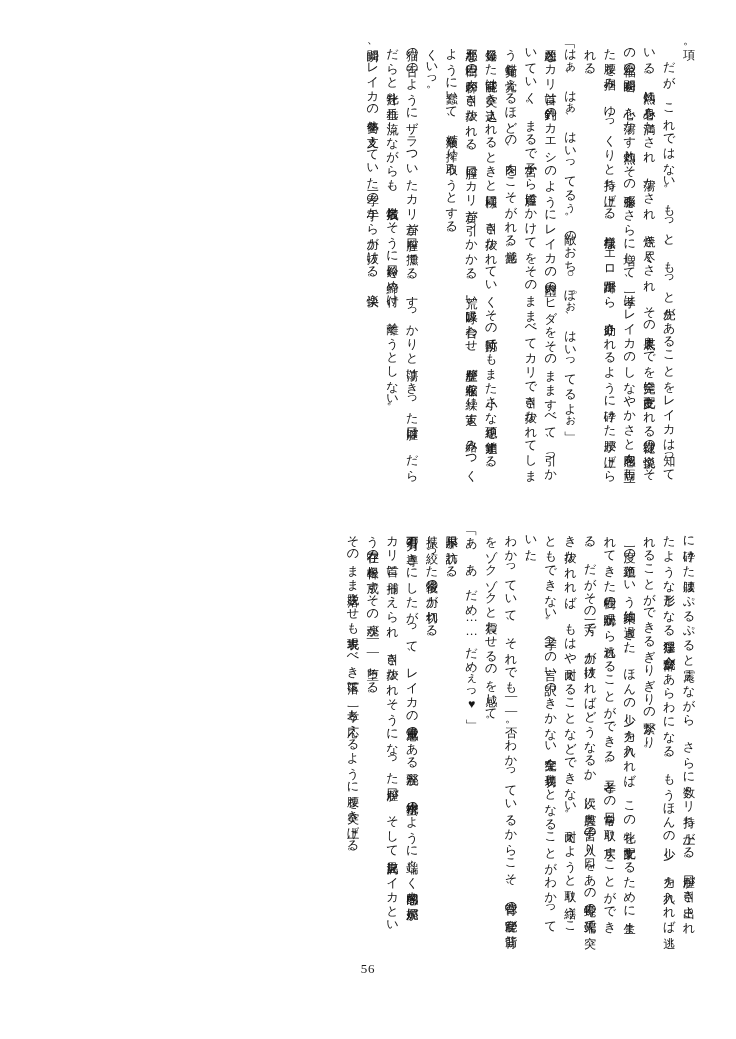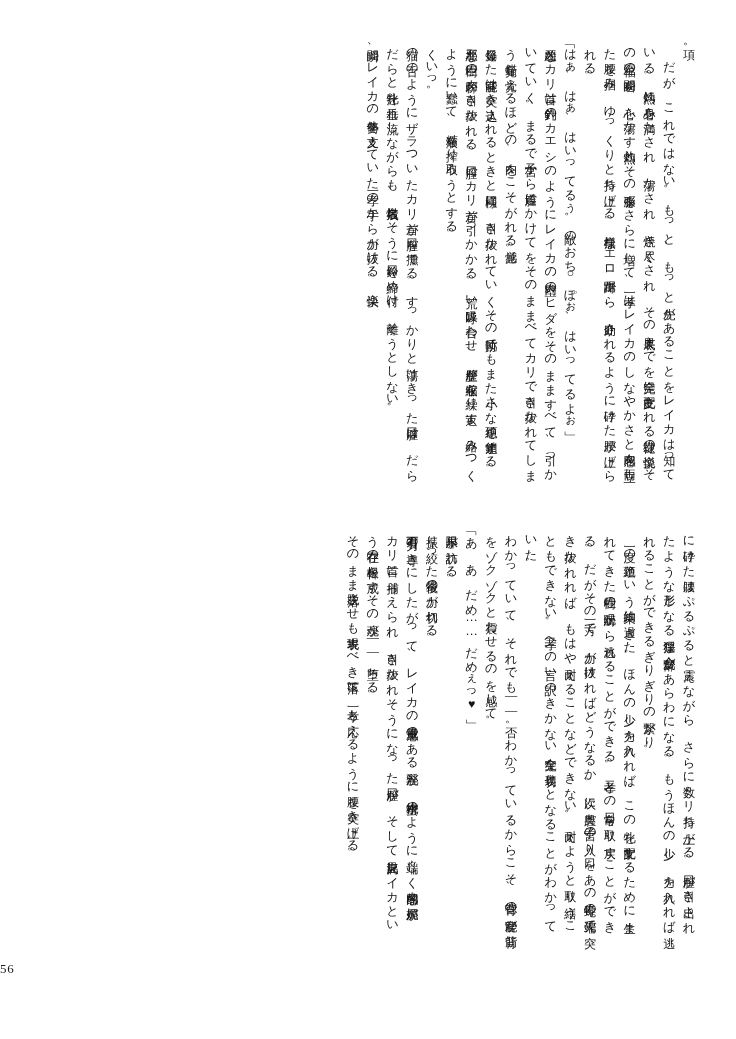--- a/index.html
+++ b/index.html
@@ -44,20 +44,21 @@
     top: 527px;
     left: 396px;
     width: 302px;
     height: 400px;
   }
   .page-number {
     position: absolute;
     left: 0;
     right: 0;
     bottom: 62px;
+    text-align: center;
     font-size: 13px;
     font-family: "Liberation Serif", "DejaVu Serif", serif;
     color: #1a1a1a;
     letter-spacing: 0.05em;
   }
 </style>
 </head>
 <body>
 
 <div class="page">

